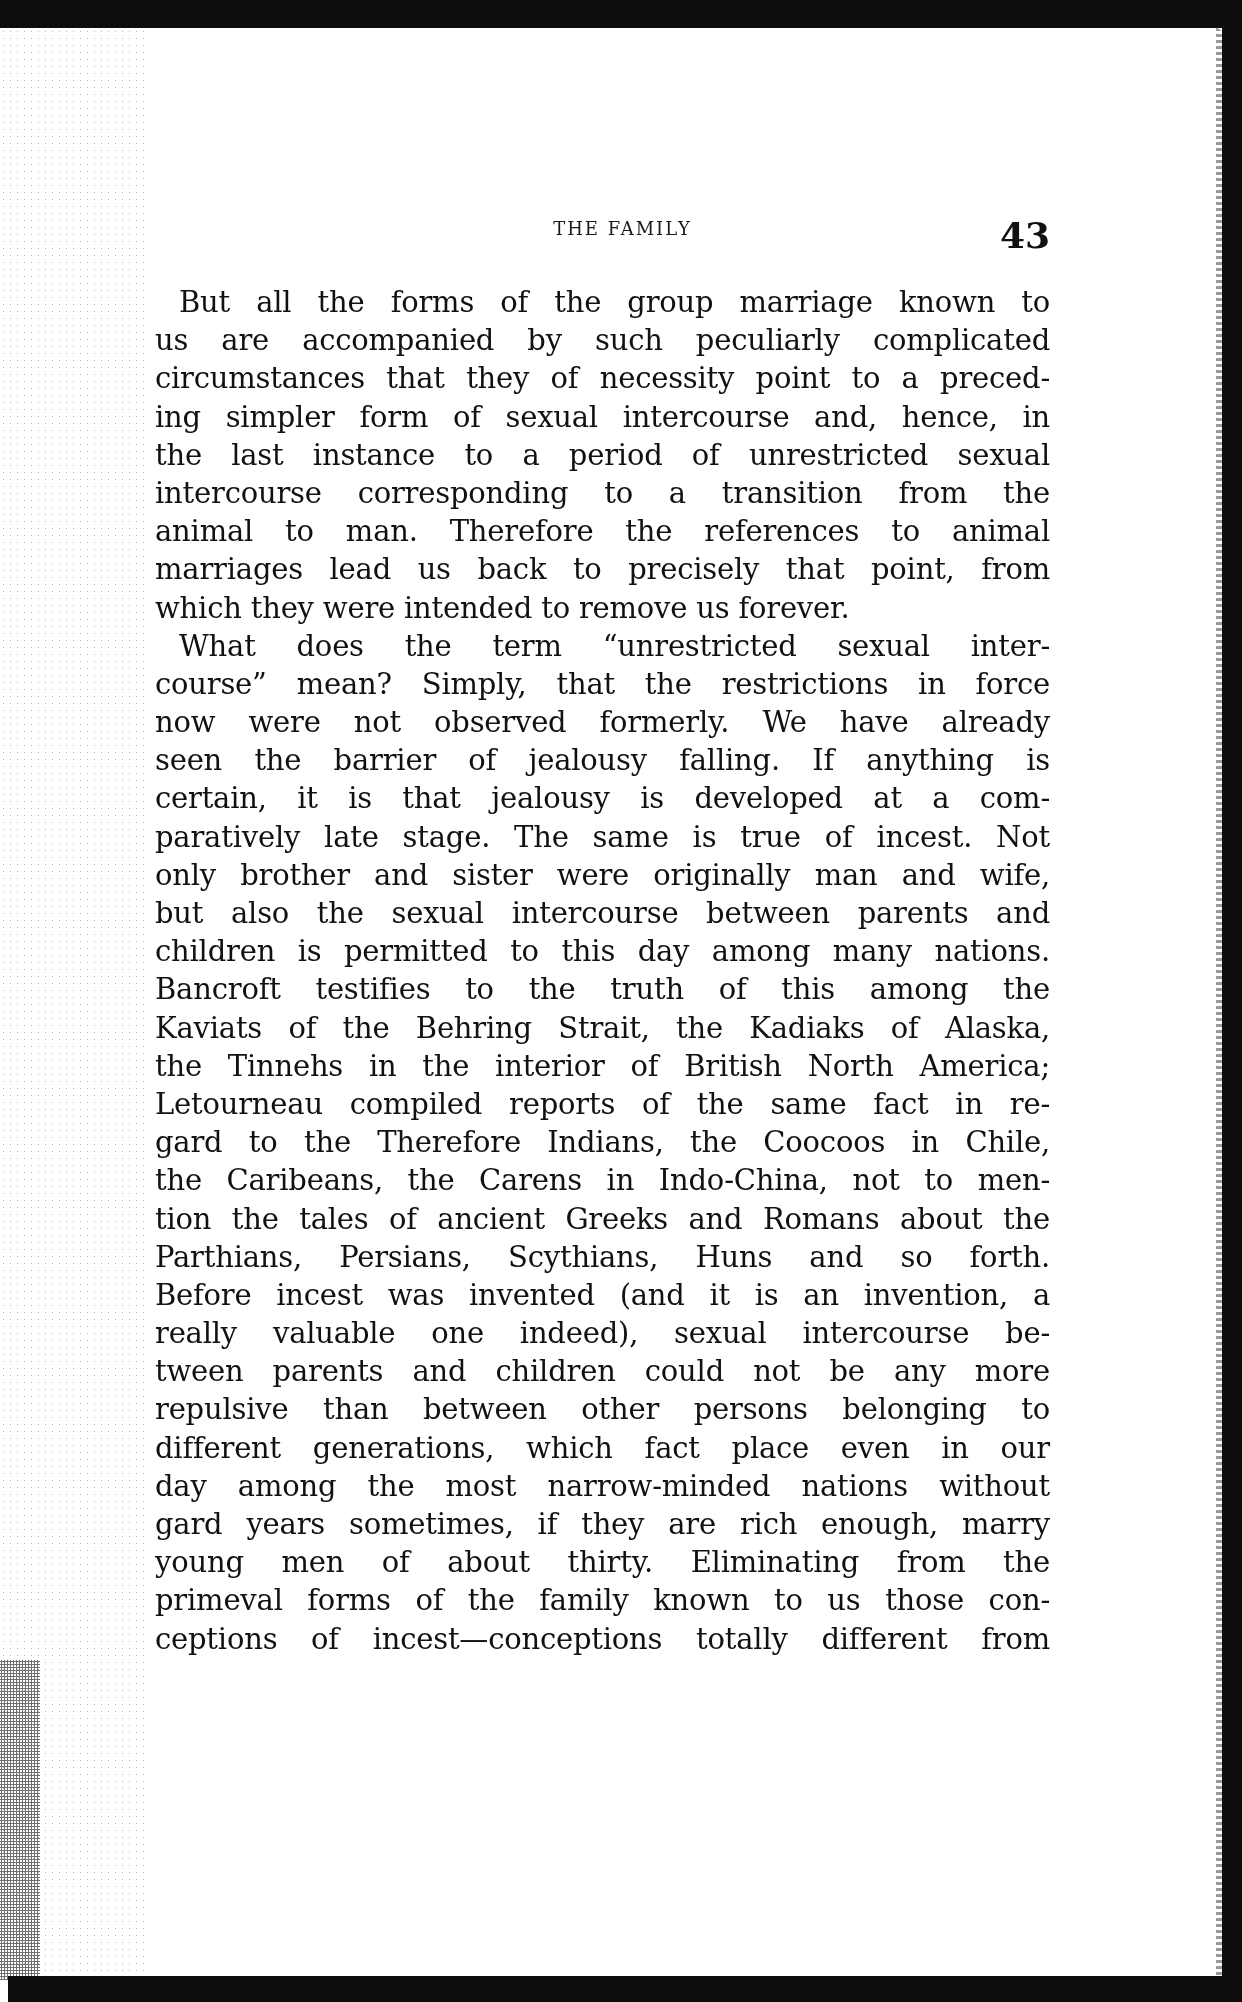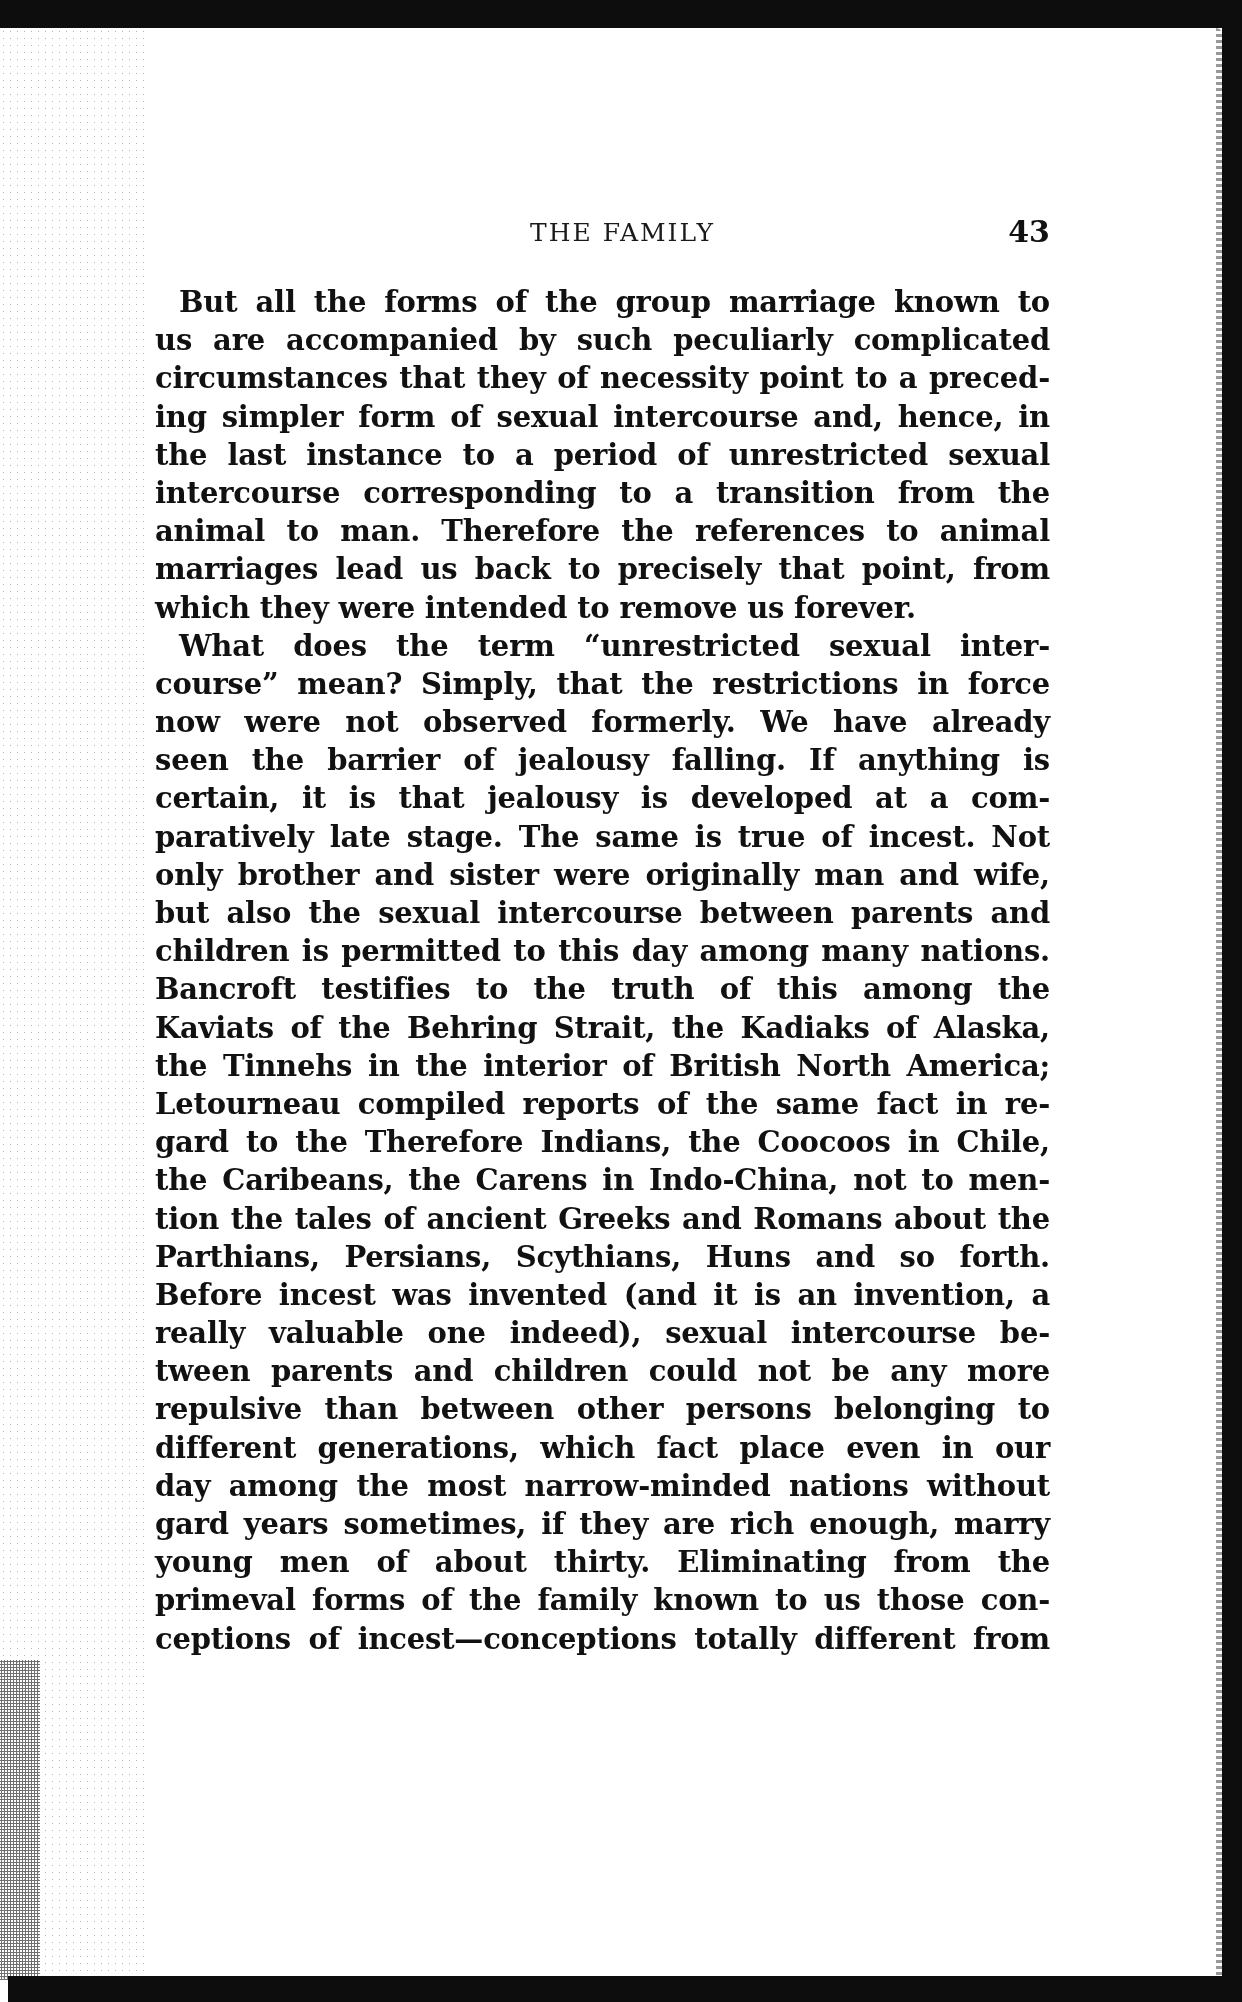--- a/index.html
+++ b/index.html
@@ -66,50 +66,49 @@
       position: absolute;
       top: 214px;
       left: 155px;
       width: 895px;
       height: 40px;
     }
     .running-title {
       position: absolute;
       left: 0; right: 0;
       text-align: center;
-      font-size: 25px;
+      font-size: 18px;
       letter-spacing: 2px;
       padding-left: 40px;
       top: 4px;
       color: #1a1a1a;
     }
     .page-number {
       position: absolute;
       right: 0;
       top: 0;
-      font-size: 30px;
+      font-size: 36px;
       font-weight: bold;
       color: #111;
     }
     .body-text {
       position: absolute;
       top: 283px;
       left: 155px;
       width: 895px;
     }
     .line {
       display: block;
       height: 38.2px;
       line-height: 38.2px;
       font-size: 29px;
       white-space: nowrap;
       text-align: justify;
       text-align-last: justify;
       letter-spacing: -0.2px;
-      font-weight: bold;
     }
     .line.last-of-para {
       text-align-last: left;
     }
     .line.indent {
       padding-left: 24px;
     }
   </style>
 </head>
 <body>

